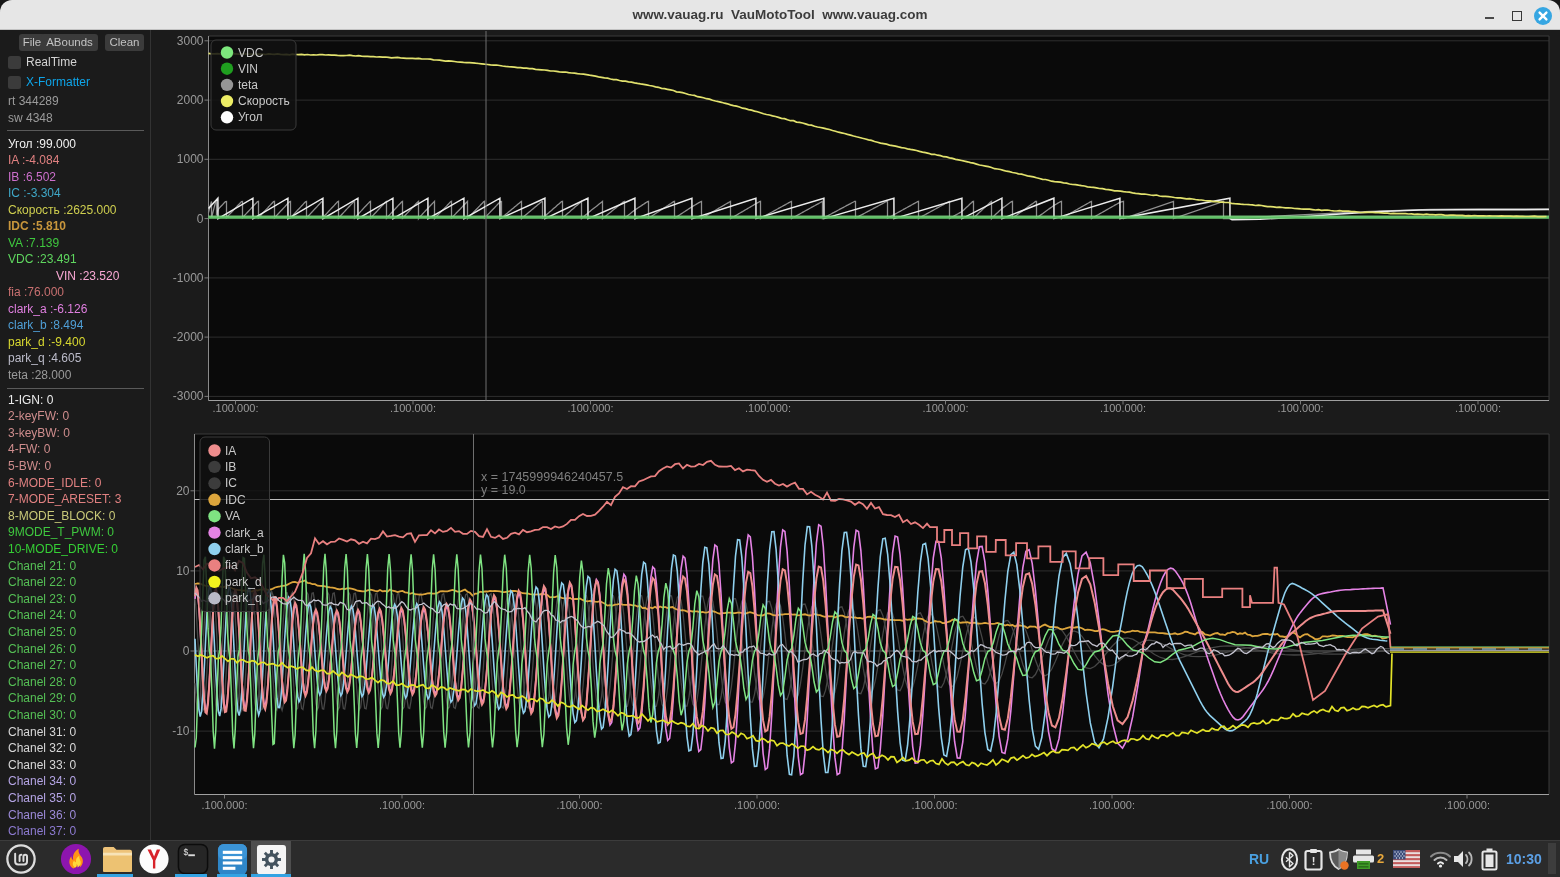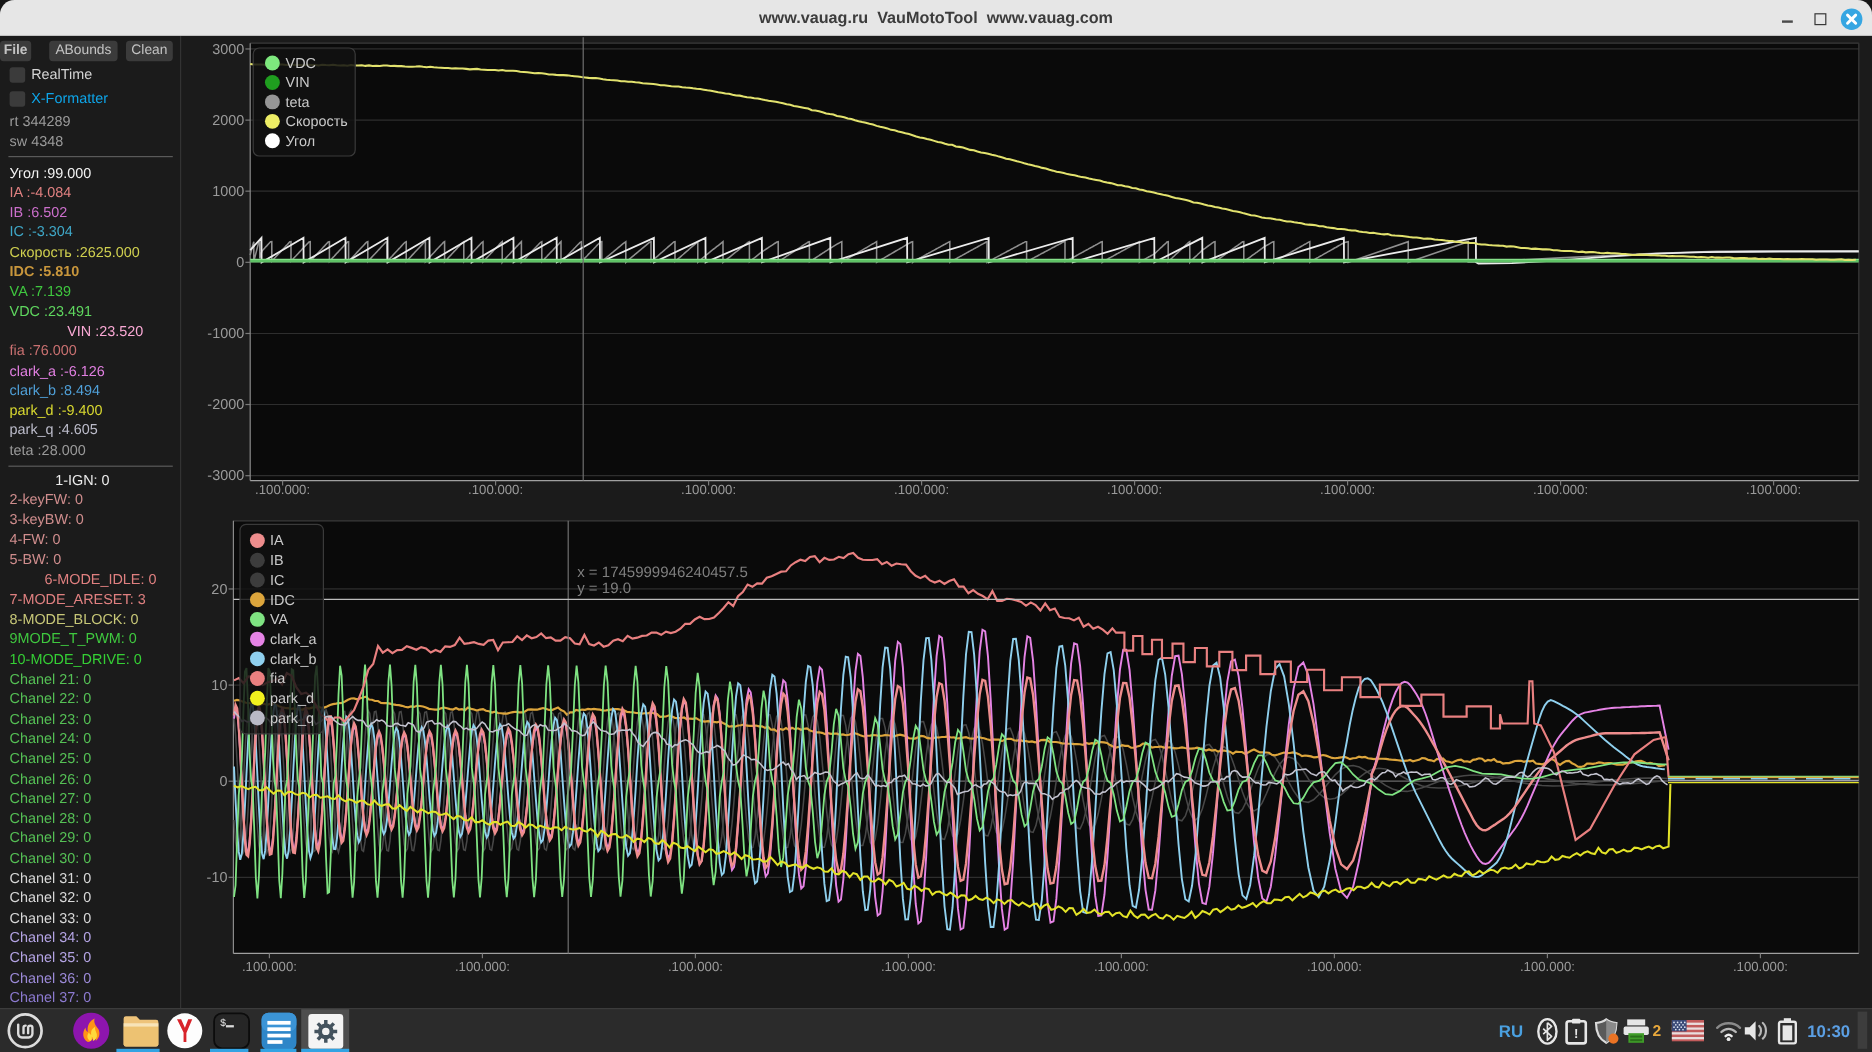--- a/index.html
+++ b/index.html
@@ -155,21 +155,21 @@
 <circle cx="214.5" cy="549.02" r="6.2" fill="#8fd0ee"></circle>
 <text x="225" y="553.02" fill="#c9c9c9" font-size="12">clark_b</text>
 <circle cx="214.5" cy="565.44" r="6.2" fill="#e98080"></circle>
 <text x="225" y="569.44" fill="#c9c9c9" font-size="12">fia</text>
 <circle cx="214.5" cy="581.86" r="6.2" fill="#f2f21e"></circle>
 <text x="225" y="585.86" fill="#c9c9c9" font-size="12">park_d</text>
 <circle cx="214.5" cy="598.28" r="6.2" fill="#b9b9c6"></circle>
 <text x="225" y="602.28" fill="#c9c9c9" font-size="12">park_q</text>
 </svg>
 <div id="sidebar">
-<div class="btn" style="left:0;top:3.5px;width:26px;font-weight:bold;">File</div>
+<div class="btn" style="left:19px;top:3.5px;width:26px;">File</div>
 <div class="btn" style="left:41px;top:3.5px;width:57px;">ABounds</div>
 <div class="btn" style="left:105px;top:3.5px;width:39px;">Clean</div>
 <div class="cb" style="left:8px;top:26px;"></div>
       <div class="sbt" style="left:26px;top:25px;color:#d4d4d4;">RealTime</div>
 <div class="cb" style="left:8px;top:46px;"></div>
       <div class="sbt" style="left:26px;top:45px;color:#0ea5e9;">X-Formatter</div>
 <div class="sbt" style="left:8px;top:64px;color:#9b9b9b;">rt 344289</div>
 <div class="sbt" style="left:8px;top:80.5px;color:#9b9b9b;">sw 4348</div>
 <div style="position:absolute;left:7px;top:100px;width:137px;height:1px;background:#5a5a5a;"></div>
 <div class="sbt" style="left:8px;top:106.5px;color:#f2f2f2;">Угол :99.000</div>
@@ -181,26 +181,26 @@
 <div class="sbt" style="left:8px;top:205.5px;color:#3fc83f;">VA :7.139</div>
 <div class="sbt" style="left:8px;top:222.0px;color:#5fd75f;">VDC :23.491</div>
 <div class="sbt" style="left:8px;top:238.5px;color:#f9a8d4;margin-left:48px;">VIN :23.520</div>
 <div class="sbt" style="left:8px;top:255.0px;color:#c87070;">fia :76.000</div>
 <div class="sbt" style="left:8px;top:271.5px;color:#e07fe0;text-align:right;">clark_a :-6.126</div>
 <div class="sbt" style="left:8px;top:288.0px;color:#4f9fd7;">clark_b :8.494</div>
 <div class="sbt" style="left:8px;top:304.5px;color:#d8d830;">park_d :-9.400</div>
 <div class="sbt" style="left:8px;top:321.0px;color:#bcbcca;">park_q :4.605</div>
 <div class="sbt" style="left:8px;top:337.5px;color:#9a9a9a;">teta :28.000</div>
 <div style="position:absolute;left:7px;top:358px;width:137px;height:1px;background:#5a5a5a;"></div>
-<div class="sbt" style="left:8px;top:362.6px;color:#ececec;margin-left:38px;">1-IGN: 0</div>
+<div class="sbt" style="left:8px;top:362.6px;color:#ececec;">1-IGN: 0</div>
 <div class="sbt" style="left:8px;top:379.2px;color:#cf8d8d;">2-keyFW: 0</div>
 <div class="sbt" style="left:8px;top:395.8px;color:#cf8d8d;">3-keyBW: 0</div>
 <div class="sbt" style="left:8px;top:412.4px;color:#cf8d8d;">4-FW: 0</div>
 <div class="sbt" style="left:8px;top:429.0px;color:#cf8d8d;">5-BW: 0</div>
-<div class="sbt" style="left:8px;top:445.6px;color:#e08080;margin-left:29px;">6-MODE_IDLE: 0</div>
+<div class="sbt" style="left:8px;top:445.6px;color:#e08080;">6-MODE_IDLE: 0</div>
 <div class="sbt" style="left:8px;top:462.2px;color:#e08080;">7-MODE_ARESET: 3</div>
 <div class="sbt" style="left:8px;top:478.8px;color:#c8c878;text-align:center;">8-MODE_BLOCK: 0</div>
 <div class="sbt" style="left:8px;top:495.4px;color:#3fc83f;">9MODE_T_PWM: 0</div>
 <div class="sbt" style="left:8px;top:512.0px;color:#35cf35;">10-MODE_DRIVE: 0</div>
 <div class="sbt" style="left:8px;top:528.6px;color:#55c055;">Chanel 21: 0</div>
 <div class="sbt" style="left:8px;top:545.2px;color:#55c055;">Chanel 22: 0</div>
 <div class="sbt" style="left:8px;top:561.8px;color:#55c055;">Chanel 23: 0</div>
 <div class="sbt" style="left:8px;top:578.4px;color:#55c055;">Chanel 24: 0</div>
 <div class="sbt" style="left:8px;top:595.0px;color:#55c055;">Chanel 25: 0</div>
 <div class="sbt" style="left:8px;top:611.6px;color:#55c055;">Chanel 26: 0</div>

